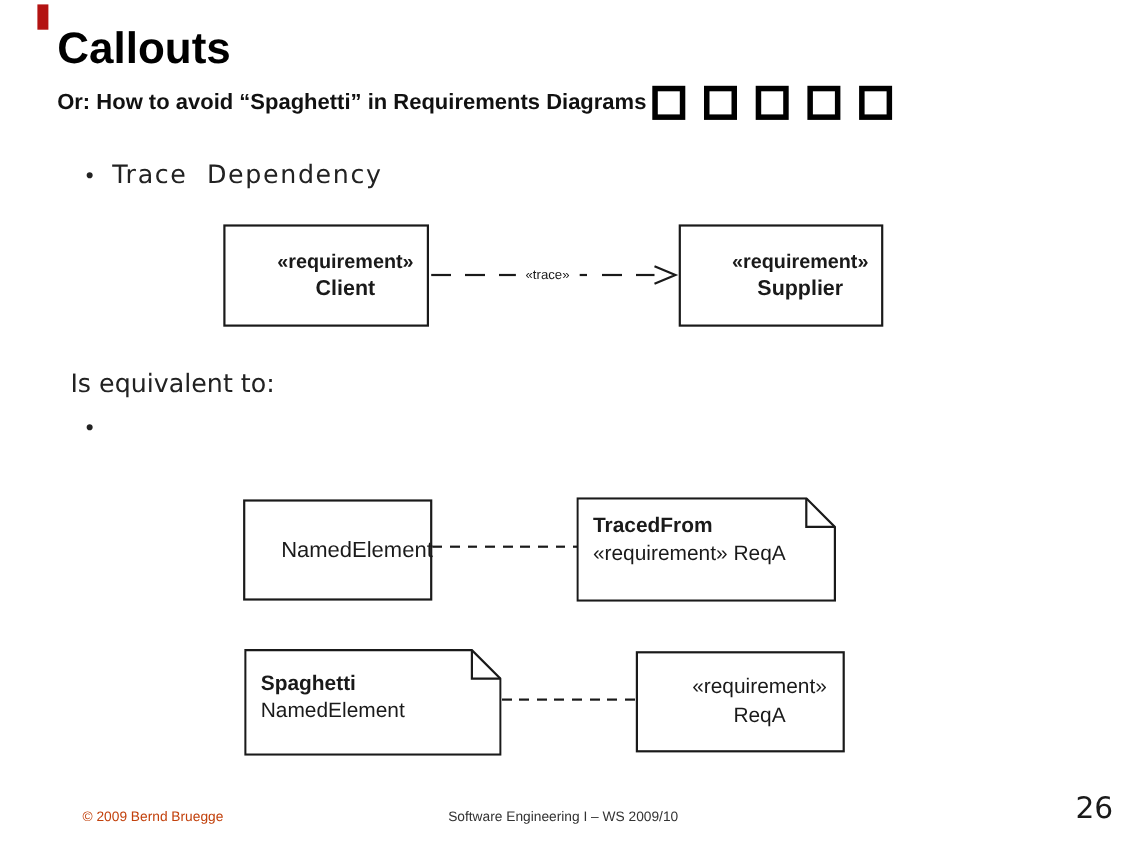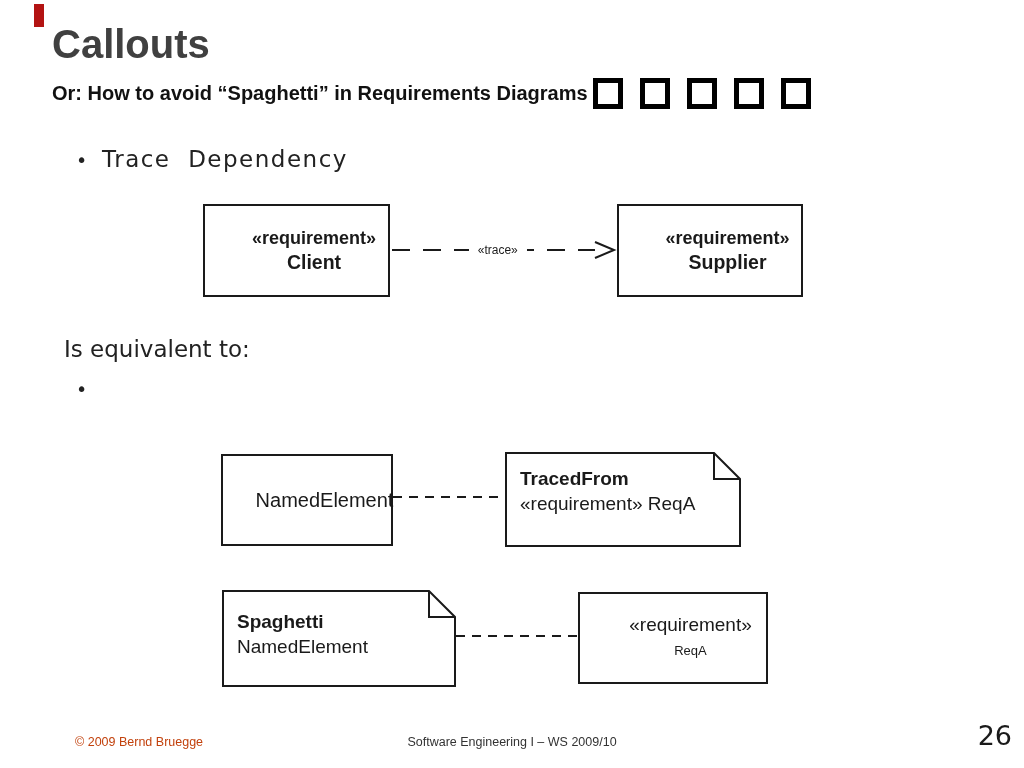--- a/index.html
+++ b/index.html
@@ -11,21 +11,21 @@
     color:#1a1a1a;
     position:relative;
     overflow:hidden;
   }
   .abs { position:absolute; }
 
   
   .accent-bar { left:34px; top:4px; width:10px; height:23px; background:#b31312; }
 
   
-  .slide-title { left:52px; top:22px; font-size:40px; font-weight:700; color:#404040; letter-spacing:0; line-height:44px; }
+  .slide-title { left:52px; top:22px; font-size:40px; font-weight:700; color:#000000; letter-spacing:0; line-height:44px; }
   .subtitle-row { left:52px; top:78px; height:31px; display:flex; align-items:flex-end; }
   .subtitle-text { font-size:20px; font-weight:700; color:#111; line-height:31px; white-space:pre; }
   .tofu { display:inline-block; width:20px; height:21px; border:5px solid #000; background:#fff; margin-left:17px; }
   .tofu.first { margin-left:5px; }
 
   
   .body-text { font-family:"DejaVu Sans", sans-serif; color:#222; }
   .bullet-row { display:flex; align-items:baseline; }
   .bullet-dot { font-size:19px; width:26px; color:#222; }
   .b1 { left:76px; top:146px; }
@@ -38,30 +38,30 @@
   .uml-rect {
     background:#fff; border:2px solid #1a1a1a; box-sizing:border-box;
     display:flex; flex-direction:column; align-items:center; justify-content:center;
     text-align:center;
     padding-left:35px;
   }
   .uml-stereo { font-size:18px; font-weight:700; line-height:23px; }
   .uml-name   { font-size:19.5px; font-weight:700; line-height:24px; }
   .uml-plain  { font-size:20px; font-weight:400; line-height:24px; }
   .uml-stereo-plain { font-size:19px; font-weight:400; line-height:26px; }
-  .uml-name-plain   { font-size:13px; font-weight:400; line-height:26px; }
+  .uml-name-plain   { font-size:19px; font-weight:400; line-height:26px; }
 
   .boxA { left:203px; top:204px; width:187px; height:93px; }
   .boxB { left:617px; top:204px; width:186px; height:93px; }
   .rectC { left:221px; top:454px; width:172px; height:92px; }
   .rectF { left:578px; top:592px; width:190px; height:92px; }
 
   
   .uml-note { background:transparent; }
-  .noteD { left:505px; top:452px; width:275px; height:95px;padding-left:19px; }
+  .noteD { left:524px; top:452px; width:275px; height:95px;padding-left:19px; }
   .noteE { left:222px; top:590px; width:234px; height:97px; }
   .uml-note svg { position:absolute; left:0; top:0; }
   .note-text { position:absolute; left:15px; display:flex; flex-direction:column; }
   .noteD .note-text { top:14px; }
   .noteE .note-text { top:19px; }
   .note-title { font-size:19px; font-weight:700; line-height:25px; }
   .note-body  { font-size:19px; font-weight:400; line-height:25px; }
 
   
   .conn1 { left:392px; top:238px; width:225px; height:24px; }

